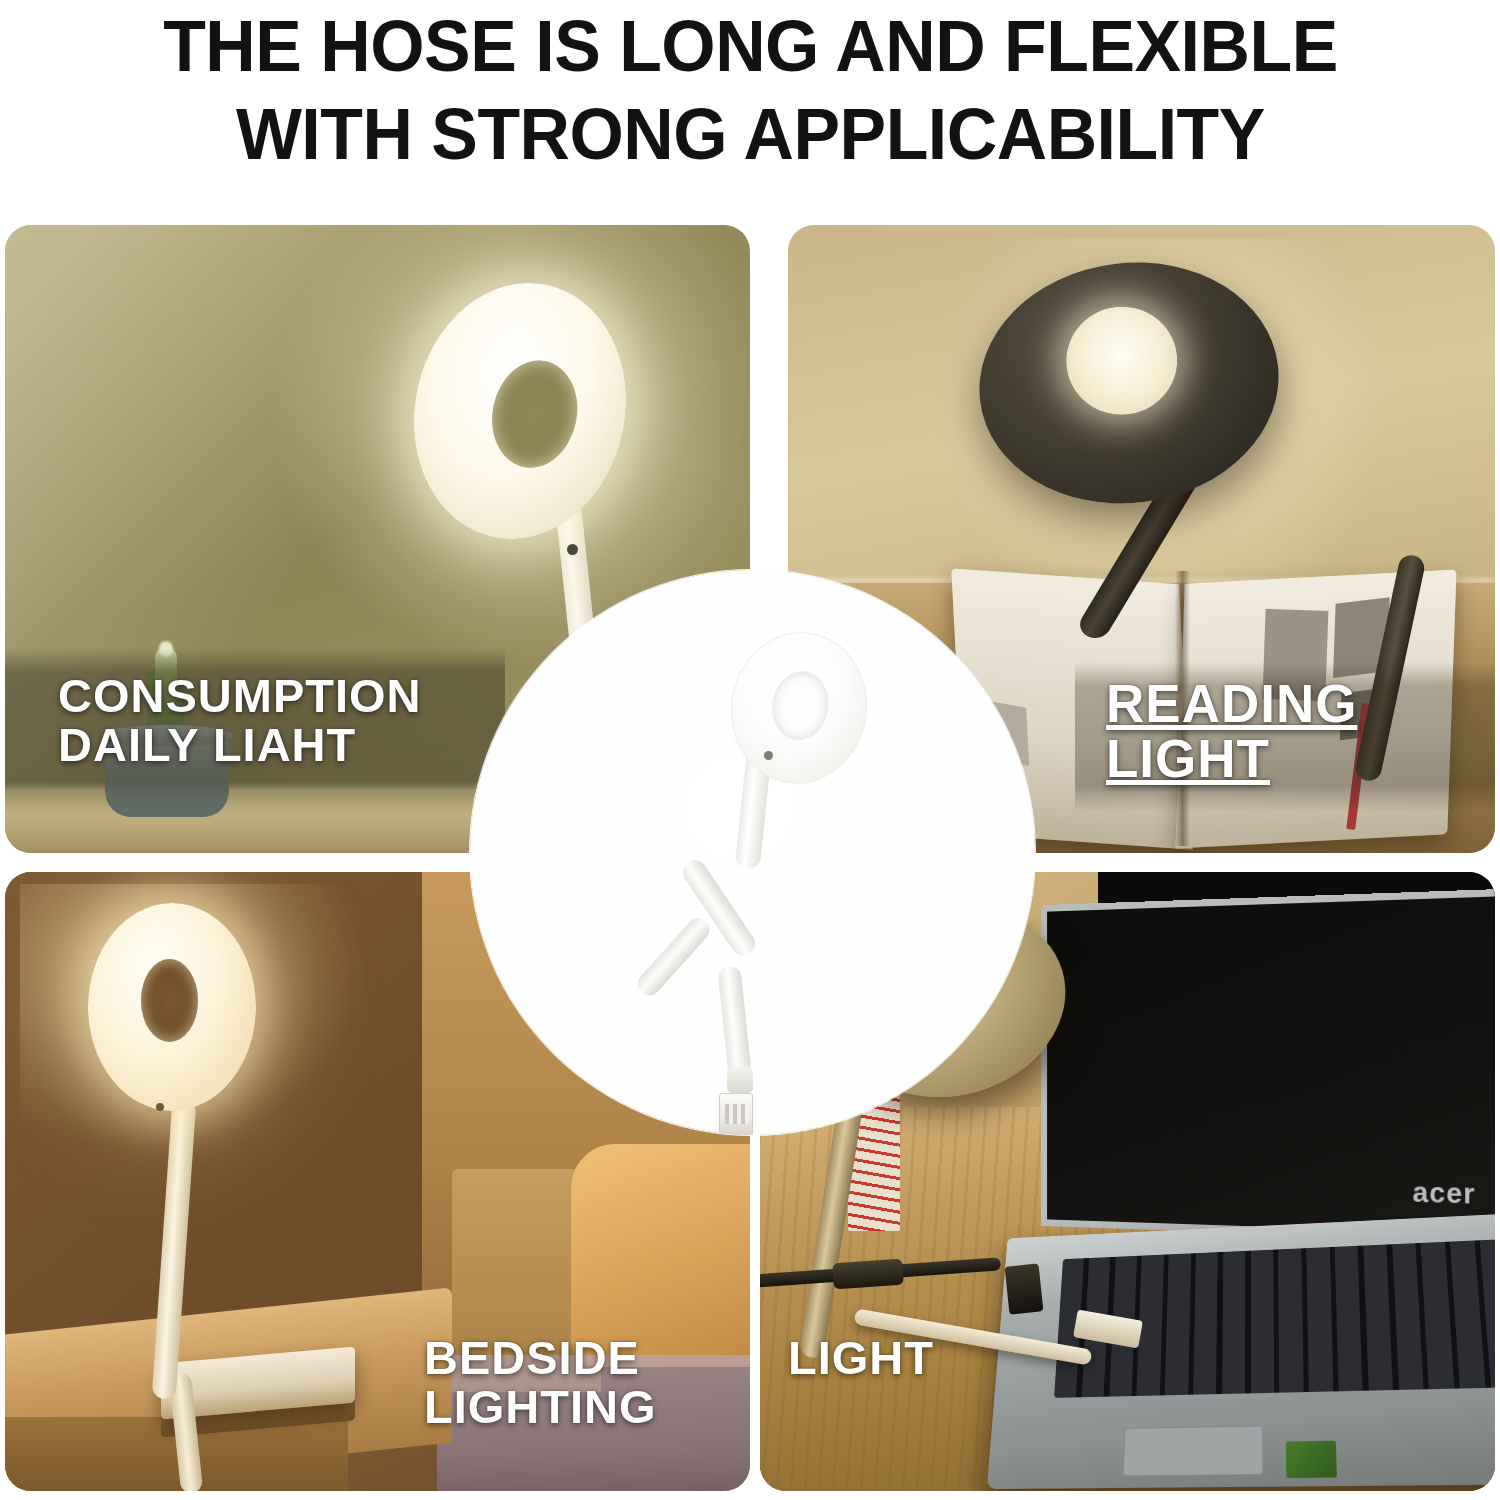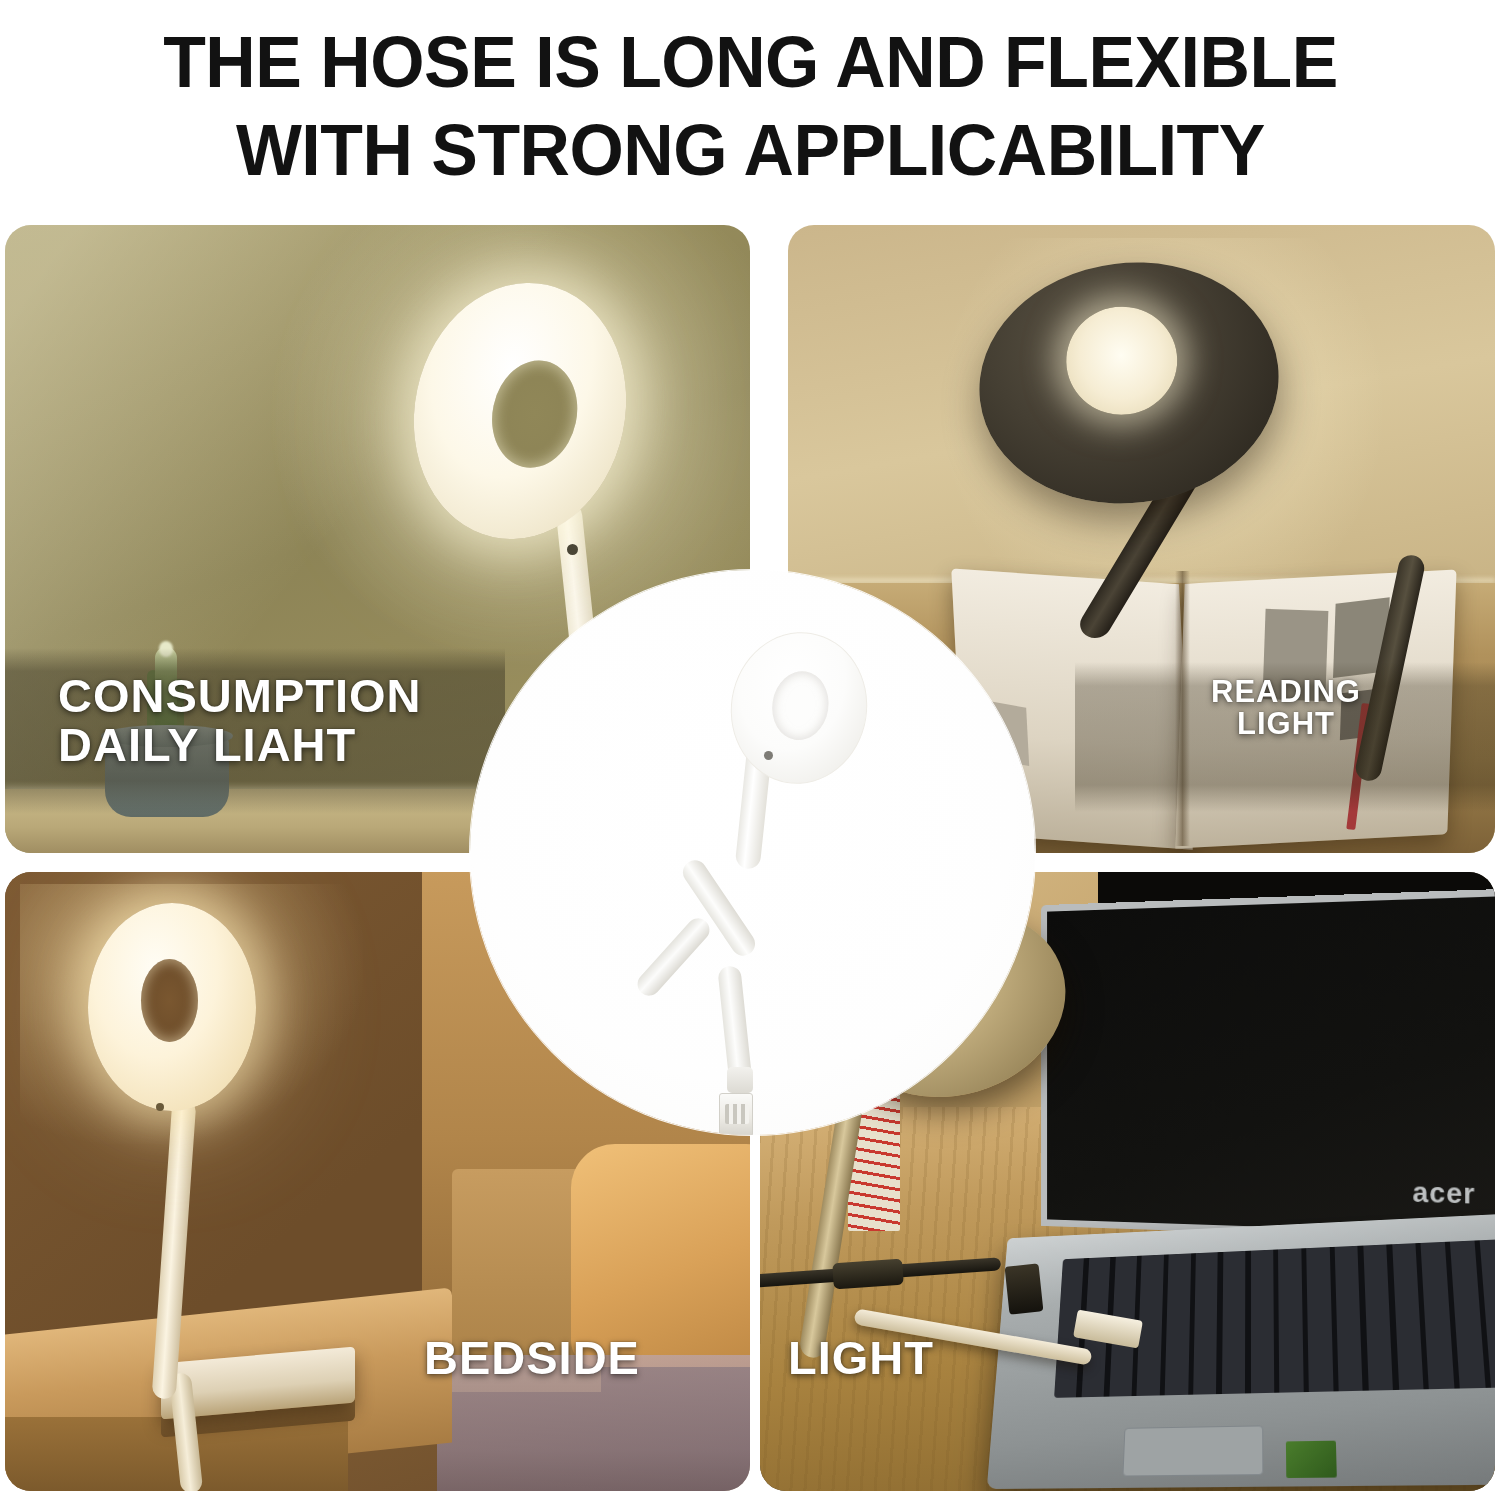--- a/index.html
+++ b/index.html
@@ -5,21 +5,21 @@
   * { margin:0; padding:0; box-sizing:border-box; }
   html,body { width:1500px; height:1500px; background:#ffffff; overflow:hidden; }
   body { font-family:"Liberation Sans", sans-serif; }
 
   .page { position:relative; width:1500px; height:1500px; background:#fff; }
 
   
   .headline {
     position:absolute; left:0; top:0; width:1500px; height:210px;
     display:flex; flex-direction:column; align-items:center; justify-content:flex-start;
-    padding-top:18px;
+    padding-top:2px;
     background:#ffffff; z-index:6;
   }
   .headline-line {
     font-family:"Liberation Sans", sans-serif;
     font-weight:bold;
     font-size:72px;
     line-height:88px;
     letter-spacing:-0.5px;
     color:#121212;
     white-space:nowrap;
@@ -316,21 +316,21 @@
   }
   .band {
     position:absolute; z-index:2;
     background:linear-gradient(180deg, rgba(46,42,28,.0) 0%, rgba(46,42,28,.42) 14%, rgba(46,42,28,.46) 80%, rgba(46,42,28,.0) 100%);
   }
   .band-tl { left:5px; top:648px; width:500px; height:166px; }
   .lbl-tl  { left:58px; top:672px; width:430px; font-size:47px; text-align:left; }
 
   .band-tr { right:5px; top:662px; width:420px; height:150px;
     background:linear-gradient(180deg, rgba(44,36,18,0) 0%, rgba(44,36,18,.30) 16%, rgba(44,36,18,.34) 82%, rgba(44,36,18,0) 100%); }
-  .lbl-tr  { right:34px; top:676px; width:360px; font-size:31px; text-align:center; }
+  .lbl-tr  { right:34px; top:676px; width:360px; font-size:53px; text-align:left;text-decoration:underline; }
 
   .lbl-bl  { left:424px; top:1334px; width:340px; font-size:47px; text-align:left; }
   .lbl-br  { left:788px; top:1334px; width:400px; font-size:47px; text-align:left; }
 
   
   .center-circle {
     position:absolute; left:470px; top:570px; width:565px; height:565px;
     border-radius:50%;
     background:radial-gradient(circle at 48% 42%, #ffffff 0%, #fefefe 62%, #fbfbfa 88%, #f6f5f2 100%);
     z-index:5;
@@ -505,20 +505,21 @@
   </div>
 
   <div class="band band-tr"></div>
   <div class="lbl lbl-tr">
     <div>READING</div>
     <div>LIGHT</div>
   </div>
 
   <div class="lbl lbl-bl">
     <div>BEDSIDE</div>
+    <div>LIGHTING</div>
   </div>
 
   <div class="lbl lbl-br">
     <div>LIGHT</div>
   </div>
 
   <div class="center-circle">
     <div class="cc-neck4"></div>
     <div class="cc-neck3"></div>
     <div class="cc-neck2"></div>

